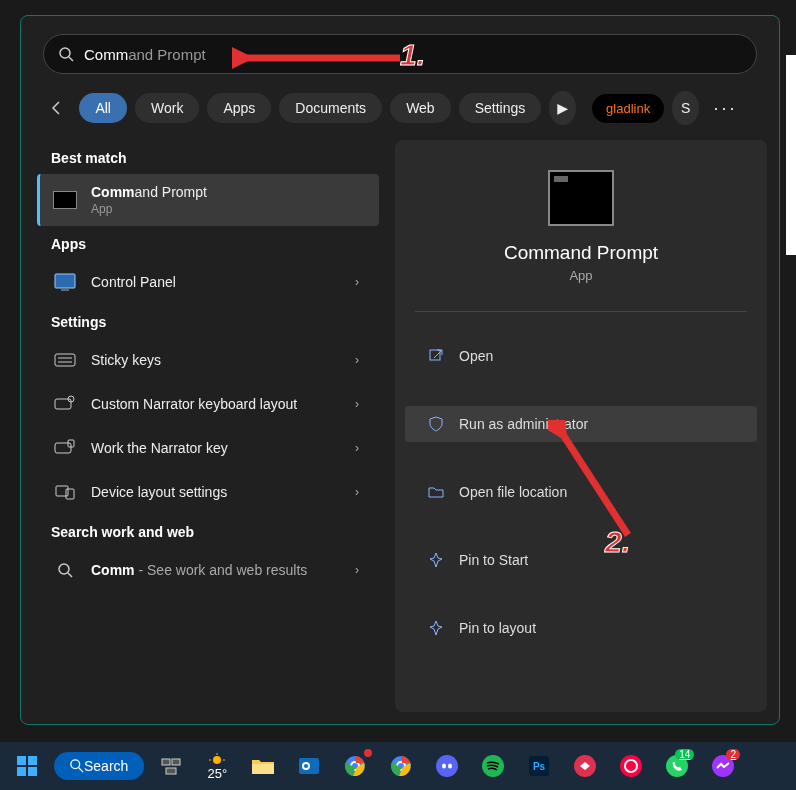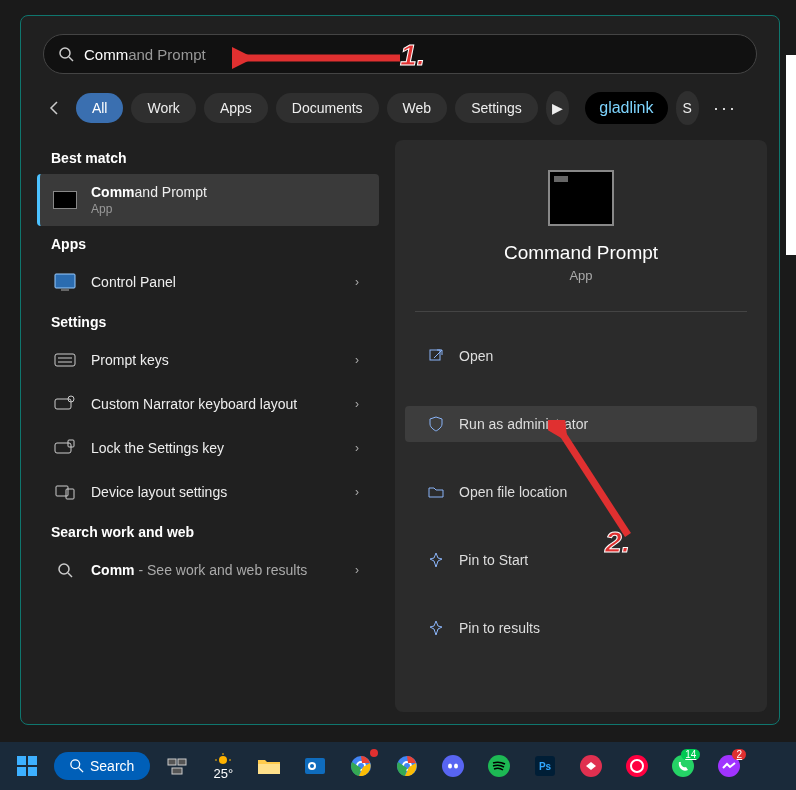--- a/index.html
+++ b/index.html
@@ -42,21 +42,21 @@
   }
   .pill {
     padding: 7px 16px;
     border-radius: 18px;
     font-size: 14px;
     color: #eee;
     background: #2f2f2f;
     cursor: pointer;
   }
   .pill.active { background: #3a6fb0; color: #fff; }
-  .pill.dark { background: #000; color:#7dd3fc; font-size:16px; padding:7px 14px;}
+  .pill.dark { background: #000; color:#f97316; font-size:13px; padding:7px 14px;}
   .circle-btn {
     width:34px;height:34px;border-radius:50%;background:#2f2f2f;
     display:flex;align-items:center;justify-content:center;color:#eee;font-size:14px;
   }
   .dots { color:#eee; font-size:18px; letter-spacing:2px; padding:0 6px;}
 
   .cols { display:flex; flex:1; overflow:hidden; margin-top:14px; padding: 0 12px 12px 12px; gap:12px;}
   .left-col { width: 350px; display:flex;flex-direction:column; }
   .right-col { flex:1; background:#2b2b2b; border-radius:8px; padding:22px 0; display:flex;flex-direction:column; }
 
@@ -94,21 +94,21 @@
   .action-icon { width:18px;height:18px;display:flex;align-items:center;justify-content:center;color:#8ab4f8;}
 
   
   .taskbar {
     position:absolute; left:0; bottom:0; width:100%; height:48px;
     background:#1a2a3a;
     display:flex; align-items:center; padding:0 8px; gap:8px;
   }
   .tb-start { width:38px;height:38px;display:flex;align-items:center;justify-content:center;}
   .tb-search-pill {
-    display:flex;align-items:center;gap:6px;
+    display:flex;align-items:center;
     background:#005fb8;color:#fff;border-radius:18px;
     padding:6px 16px;font-size:14px;
   }
   .tb-icon {
     width:38px;height:38px;display:flex;align-items:center;justify-content:center;
     position:relative;
   }
   .tb-icon .badge{
     position:absolute;top:2px;right:2px;background:#e03030;color:#fff;
     font-size:10px;border-radius:8px;padding:0 4px;min-width:14px;text-align:center;text-decoration:underline;
@@ -206,21 +206,21 @@
       <div class="sec-head">Settings</div>
       <div class="result-row">
         <div class="result-icon">
             <svg width="22" height="14" viewBox="0 0 22 14">
               <rect x="1" y="1" width="20" height="12" rx="2" stroke="#ccc" fill="none"></rect>
               <line x1="4" y1="5" x2="18" y2="5" stroke="#ccc"></line>
               <line x1="4" y1="9" x2="18" y2="9" stroke="#ccc"></line>
             </svg>
           </div>
         <div class="result-text">
-            <div class="result-title">Prompt keys</div>
+            <div class="result-title">Sticky keys</div>
           </div>
         <div class="chev">›</div>
       </div>
       <div class="result-row">
         <div class="result-icon">
             <svg width="22" height="18" viewBox="0 0 22 18">
               <rect x="1" y="4" width="16" height="10" rx="2" stroke="#ccc" fill="none"></rect>
               <circle cx="17" cy="4" r="3" stroke="#ccc" fill="none"></circle>
             </svg>
           </div>
@@ -230,21 +230,21 @@
         <div class="chev">›</div>
       </div>
       <div class="result-row">
         <div class="result-icon">
             <svg width="22" height="18" viewBox="0 0 22 18">
               <rect x="1" y="4" width="16" height="10" rx="2" stroke="#ccc" fill="none"></rect>
               <rect x="14" y="1" width="6" height="7" rx="1" stroke="#ccc" fill="none"></rect>
             </svg>
           </div>
         <div class="result-text">
-            <div class="result-title">Lock the Settings key</div>
+            <div class="result-title">Work the Narrator key</div>
           </div>
         <div class="chev">›</div>
       </div>
       <div class="result-row">
         <div class="result-icon">
             <svg width="22" height="18" viewBox="0 0 22 18">
               <rect x="2" y="3" width="12" height="10" rx="1" stroke="#ccc" fill="none"></rect>
               <rect x="12" y="6" width="8" height="10" rx="1" stroke="#ccc" fill="none"></rect>
             </svg>
           </div>
@@ -309,21 +309,21 @@
             </svg>
           </div>
         <span>Pin to Start</span>
       </div>
       <div class="action-row">
         <div class="action-icon">
             <svg width="16" height="16" viewBox="0 0 16 16">
               <path d="M8 1 L10 6 L14 7 L10 9 L8 15 L6 9 L2 7 L6 6 Z" stroke="#8ab4f8" fill="none"></path>
             </svg>
           </div>
-        <span>Pin to results</span>
+        <span>Pin to layout</span>
       </div>
     </div>
   </div>
 </div>
 
 <svg class="arrow1" width="170" height="28" viewBox="0 0 170 28">
   <defs>
       <marker id="ah1" markerWidth="10" markerHeight="10" refX="2" refY="5" orient="auto">
         <path d="M10 0 L0 5 L10 10 Z" fill="#e03030"></path>
       </marker>

